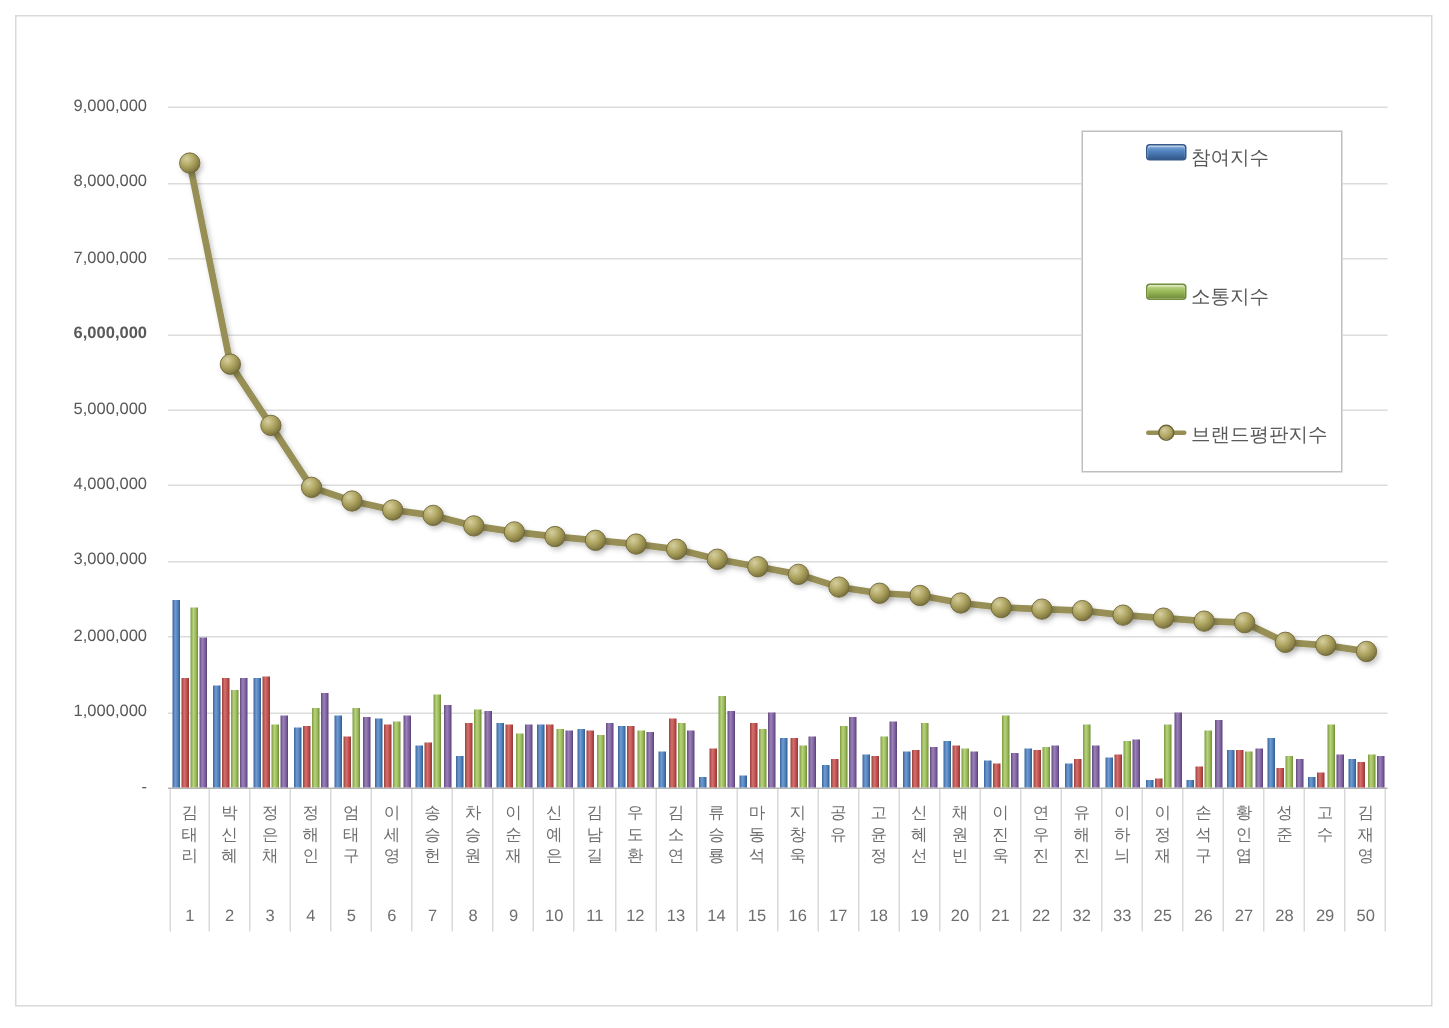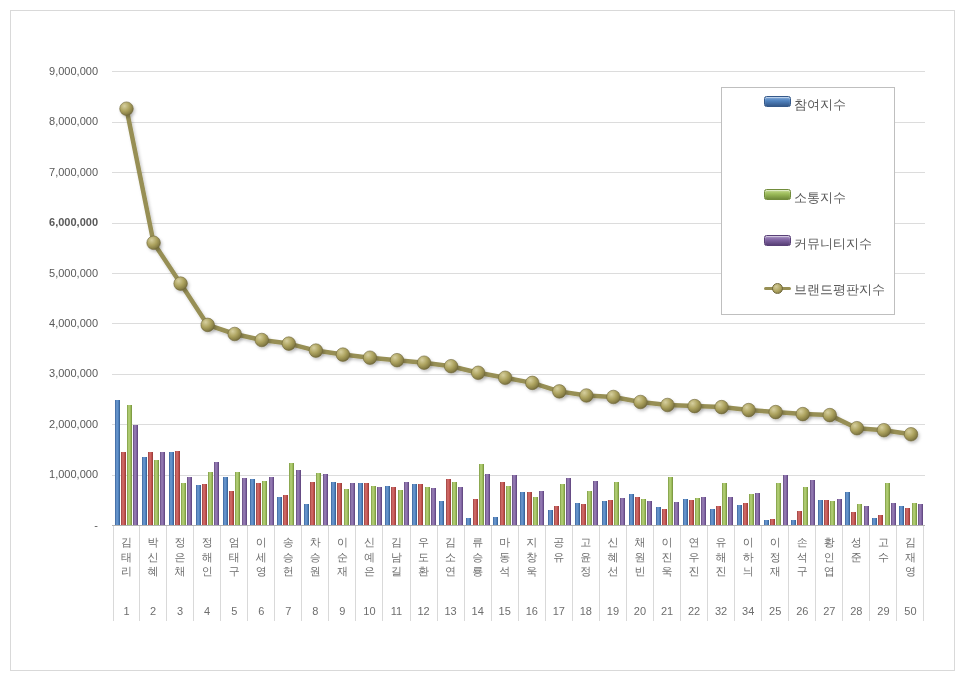--- a/index.html
+++ b/index.html
@@ -371,21 +371,21 @@
       <div class="cat-cell" style="left: 708.1px; top: 526px; width: 27.05px; height: 95px;">
         <div class="cat-name">유
 해
 진</div>
         <div class="cat-rank">32</div>
       </div>
       <div class="cat-cell" style="left: 735.15px; top: 526px; width: 27.05px; height: 95px;">
         <div class="cat-name">이
 하
 늬</div>
-        <div class="cat-rank">34</div>
+        <div class="cat-rank">33</div>
       </div>
       <div class="cat-cell" style="left: 762.2px; top: 526px; width: 27.05px; height: 95px;">
         <div class="cat-name">이
 정
 재</div>
         <div class="cat-rank">25</div>
       </div>
       <div class="cat-cell" style="left: 789.25px; top: 526px; width: 27.05px; height: 95px;">
         <div class="cat-name">손
 석
@@ -416,24 +416,20 @@
       </div>
     </div>
   <div id="legend">
       <div class="legend-item" style="top: 8px;">
         <div class="legend-swatch s0"></div>
         <div class="legend-label">참여지수</div>
       </div>
       <div class="legend-item" style="top: 100.6px;">
         <div class="legend-swatch s2"></div>
         <div class="legend-label">소통지수</div>
-      </div>
-      <div class="legend-item" style="top: 146.9px;">
-        <div class="legend-swatch s3"></div>
-        <div class="legend-label">커뮤니티지수</div>
       </div>
       <div class="legend-item" style="top: 193.2px;">
         <div class="legend-line">
           <div class="seg"></div>
           <div class="dot"></div>
         </div>
         <div class="legend-label">브랜드평판지수</div>
       </div>
     </div>
 </div>

